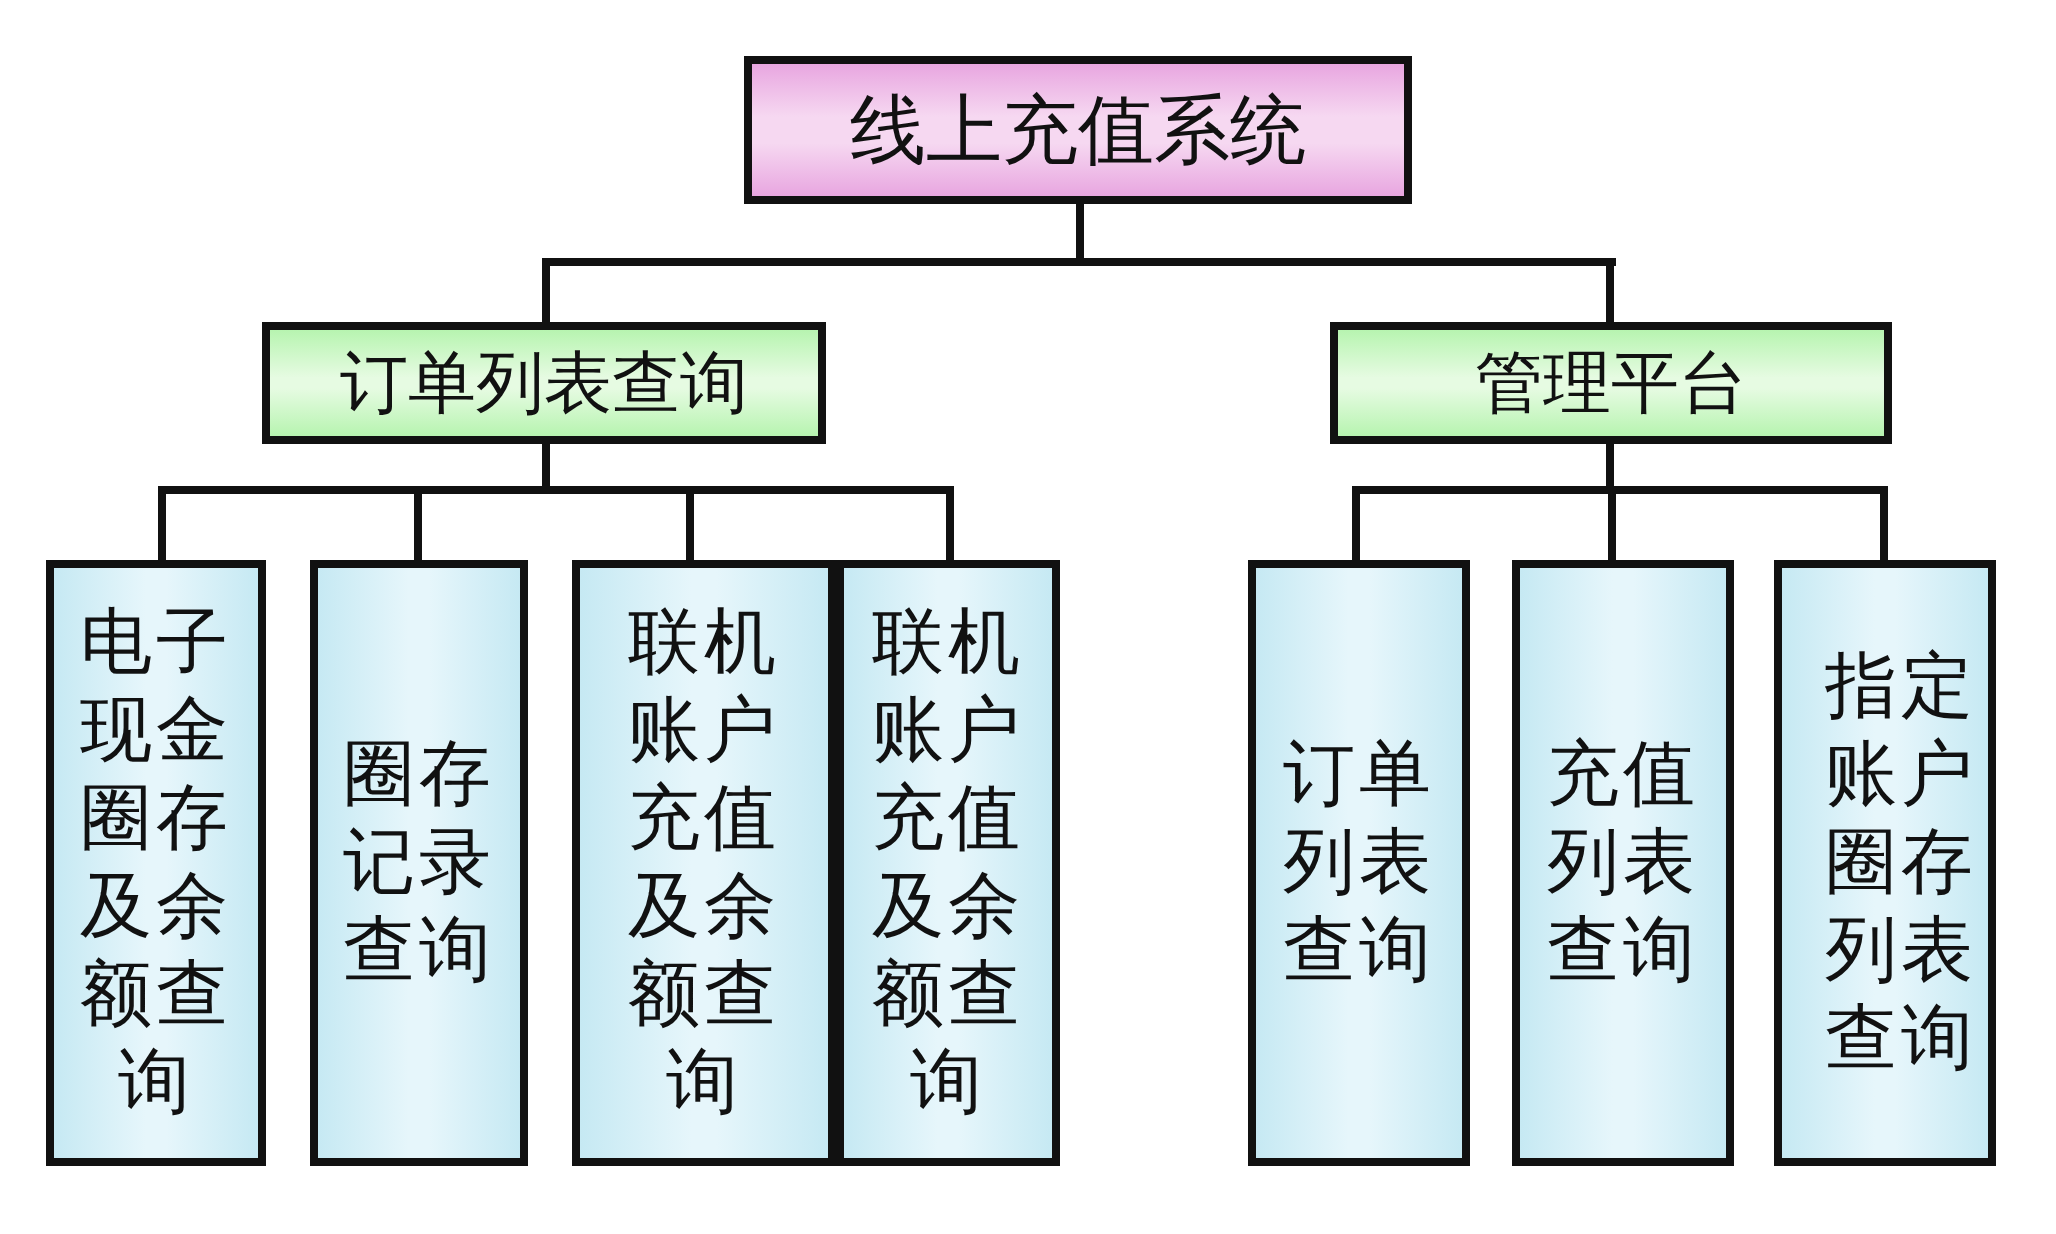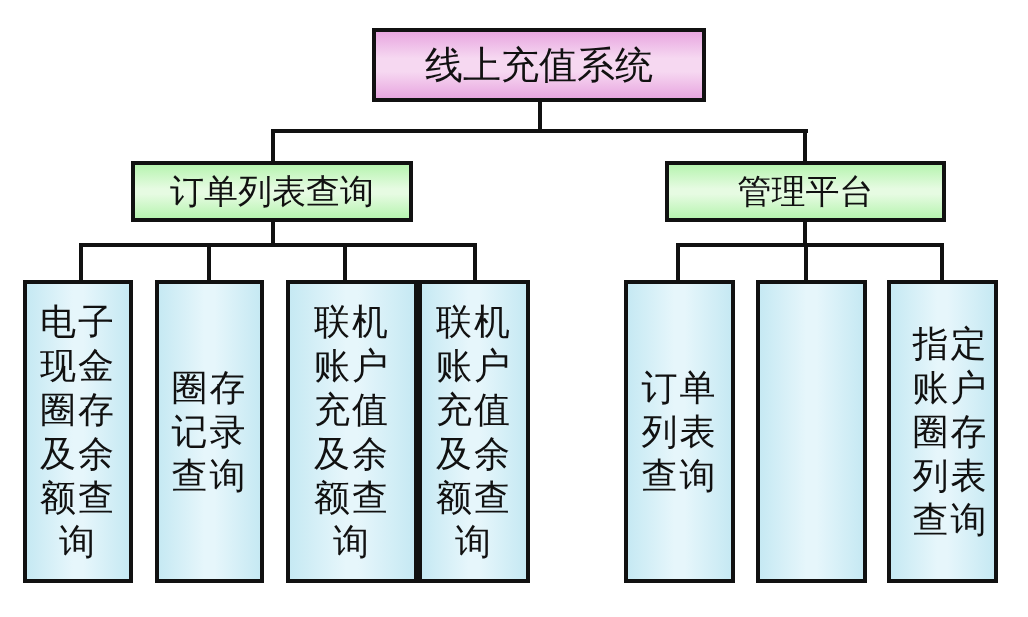--- a/index.html
+++ b/index.html
@@ -59,17 +59,18 @@
 </div>
 <div class="box leaf" style="left:418px;top:280px;width:112px;height:303px;">
   <div class="leaf-text">联机账户充值及余额查询</div>
 </div>
 
 <div class="box leaf" style="left:624px;top:280px;width:111px;height:303px;">
   <div class="leaf-text">订单列表查询</div>
 </div>
 <div class="box leaf" style="left:756px;top:280px;width:111px;height:303px;">
   <div class="leaf-text" style="word-break:normal;">
+      <div style="word-break: break-all;">充值列表查询</div>
     </div>
 </div>
 <div class="box leaf" style="left:887px;top:280px;width:111px;height:303px;padding-left:16px;">
   <div class="leaf-text">指定账户圈存列表查询</div>
 </div>
 
 </body></html>

